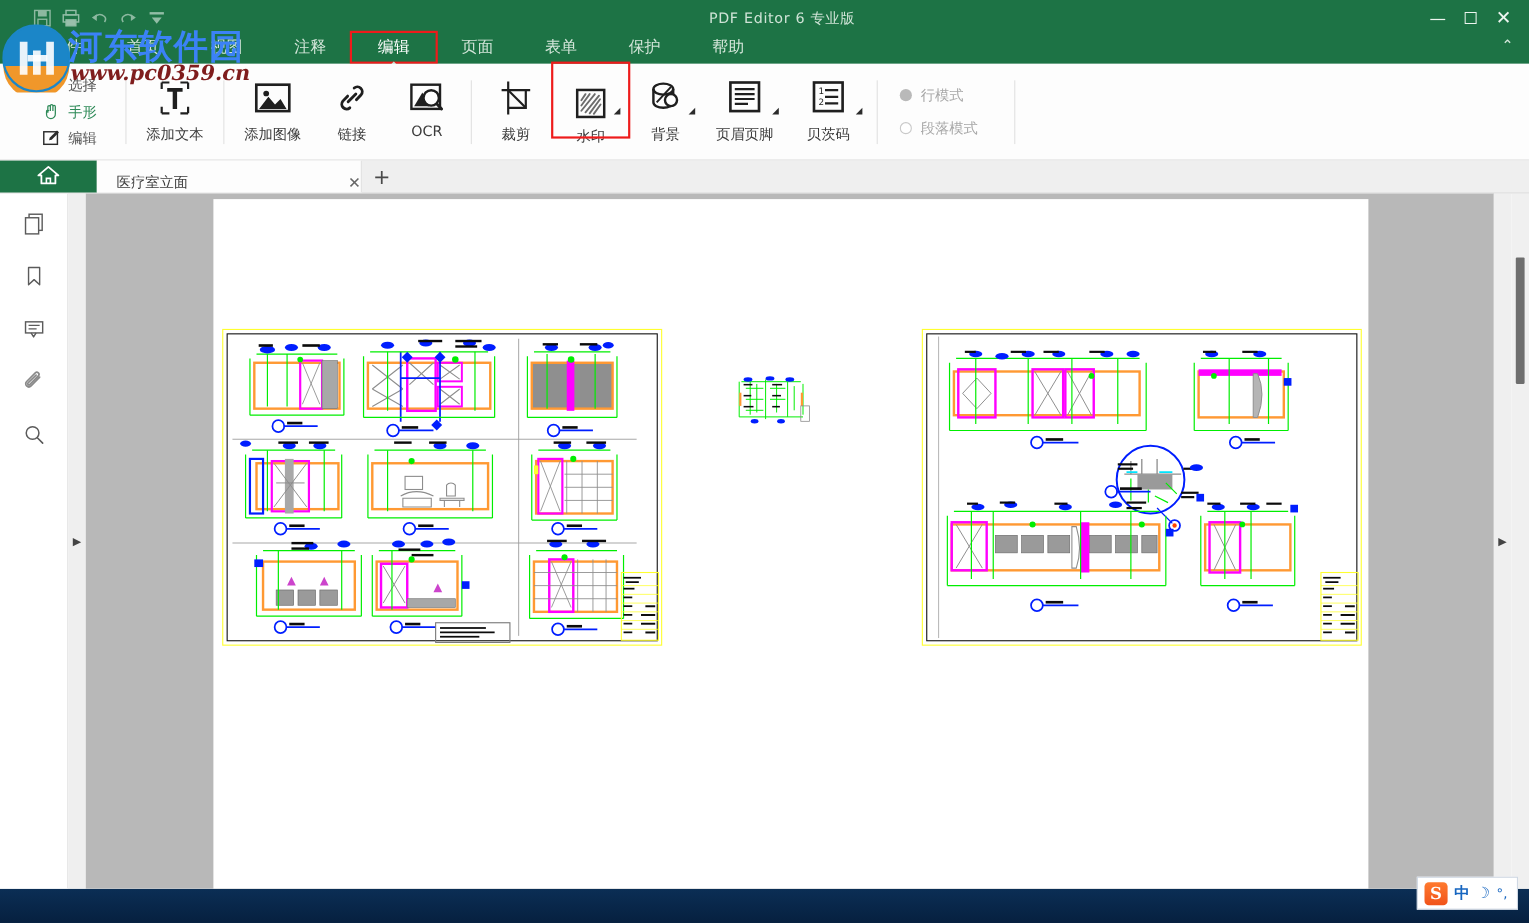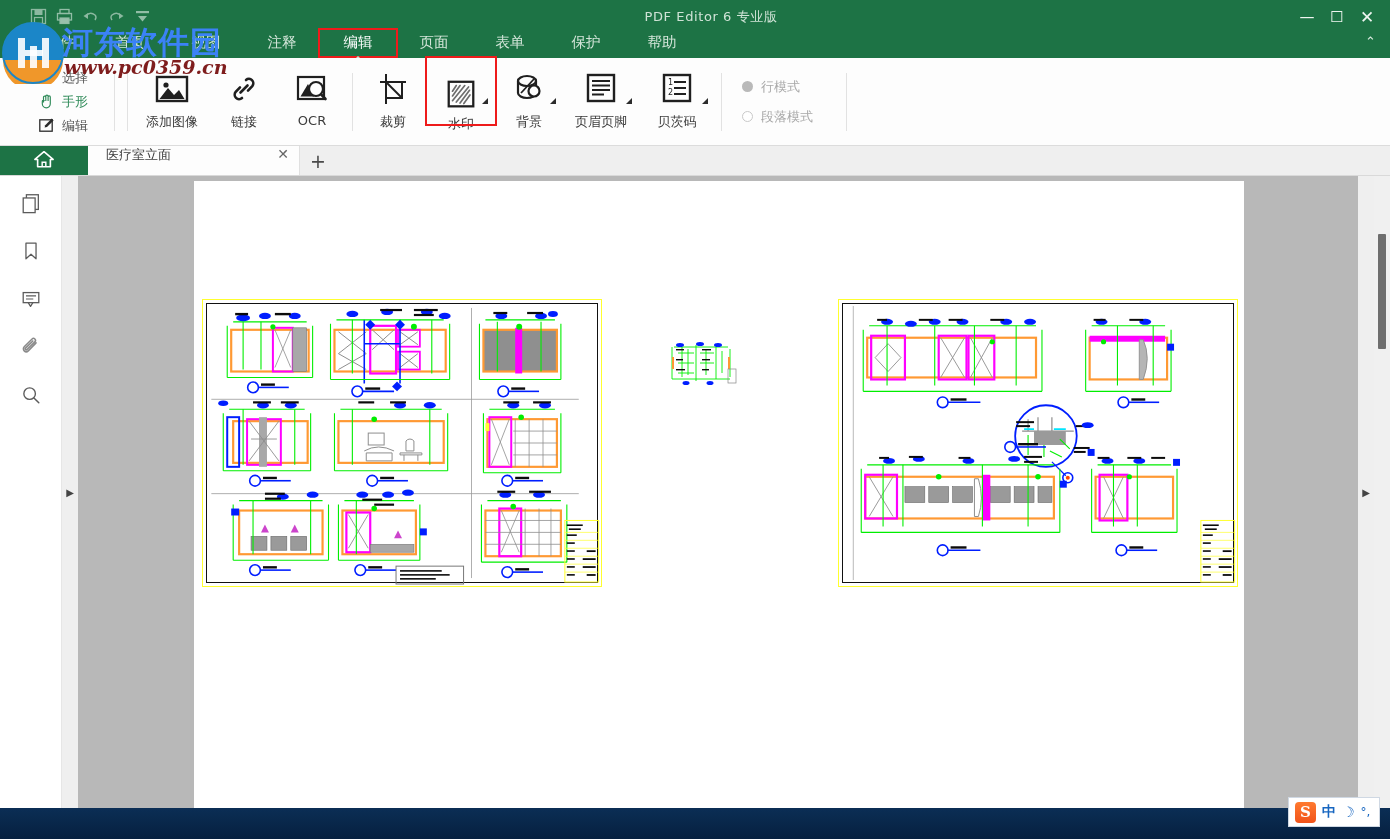--- a/index.html
+++ b/index.html
@@ -149,22 +149,22 @@
   .doctabs {
     position:relative; height:30px; background:#efefef;
     display:flex; align-items:stretch;
     border-bottom:1px solid #d9d9d9;
   }
   .hometab {
     width:88px; background:#1d7345;
     display:flex; align-items:center; justify-content:center;
   }
   .doctab {
-    width:212px; background:#fdfdfd;
-    display:flex; align-items:flex-start; padding:0 10px 0 18px;
+    width:241px; background:#fdfdfd;
+    display:flex; align-items:flex-end; padding:0 0 0 18px;
     font-size:13px; color:#3b3b3b; justify-content:space-between;
     border-right:1px solid #e0e0e0;
   }
   .doctab .x { color:#666; font-size:14px; }
   .newtab {
     width:36px; display:flex; align-items:center; justify-content:center;
     color:#4a4a4a; font-size:19px;
   }
 
   
@@ -326,20 +326,31 @@
               <rect x="1.8" y="2.8" width="12.4" height="11.4" fill="none" stroke="#2b2b2b" stroke-width="1.3"></rect>
               <path d="M13.8 1.6 L15.6 3.4 L9 10 L6.6 10.6 L7.2 8.2 Z" fill="#2b2b2b"></path>
             </svg>
         </span>
         <span>编辑</span>
       </div>
     </div>
 
     <div class="rsep"></div>
 
+    <div class="bigbtn wide">
+      <span class="bicon">
+        <svg viewBox="0 0 40 36" width="40" height="36">
+          <g stroke="#1f1f1f" stroke-width="2" fill="none" stroke-linecap="butt">
+            <path d="M8 4 h7 M25 4 h7 M8 32 h7 M25 32 h7 M8 4 v6 M8 26 v6 M32 4 v6 M32 26 v6"></path>
+          </g>
+          <path d="M13 9 h14 v3.5 h-5 v15.5 h-4 v-15.5 h-5 z" fill="#1f1f1f"></path>
+        </svg>
+      </span>
+      <span class="blabel">添加文本</span>
+    </div>
 
     <div class="rsep"></div>
 
     <div class="bigbtn wide">
       <span class="bicon">
         <svg viewBox="0 0 40 36" width="40" height="36">
           <rect x="5" y="6" width="30" height="24" fill="none" stroke="#1f1f1f" stroke-width="2.4"></rect>
           <circle cx="14" cy="14" r="2.6" fill="#1f1f1f"></circle>
           <path d="M7.5 28 L16 17 L22 24 L27 19 L32.5 28 Z" fill="#1f1f1f"></path>
         </svg>

